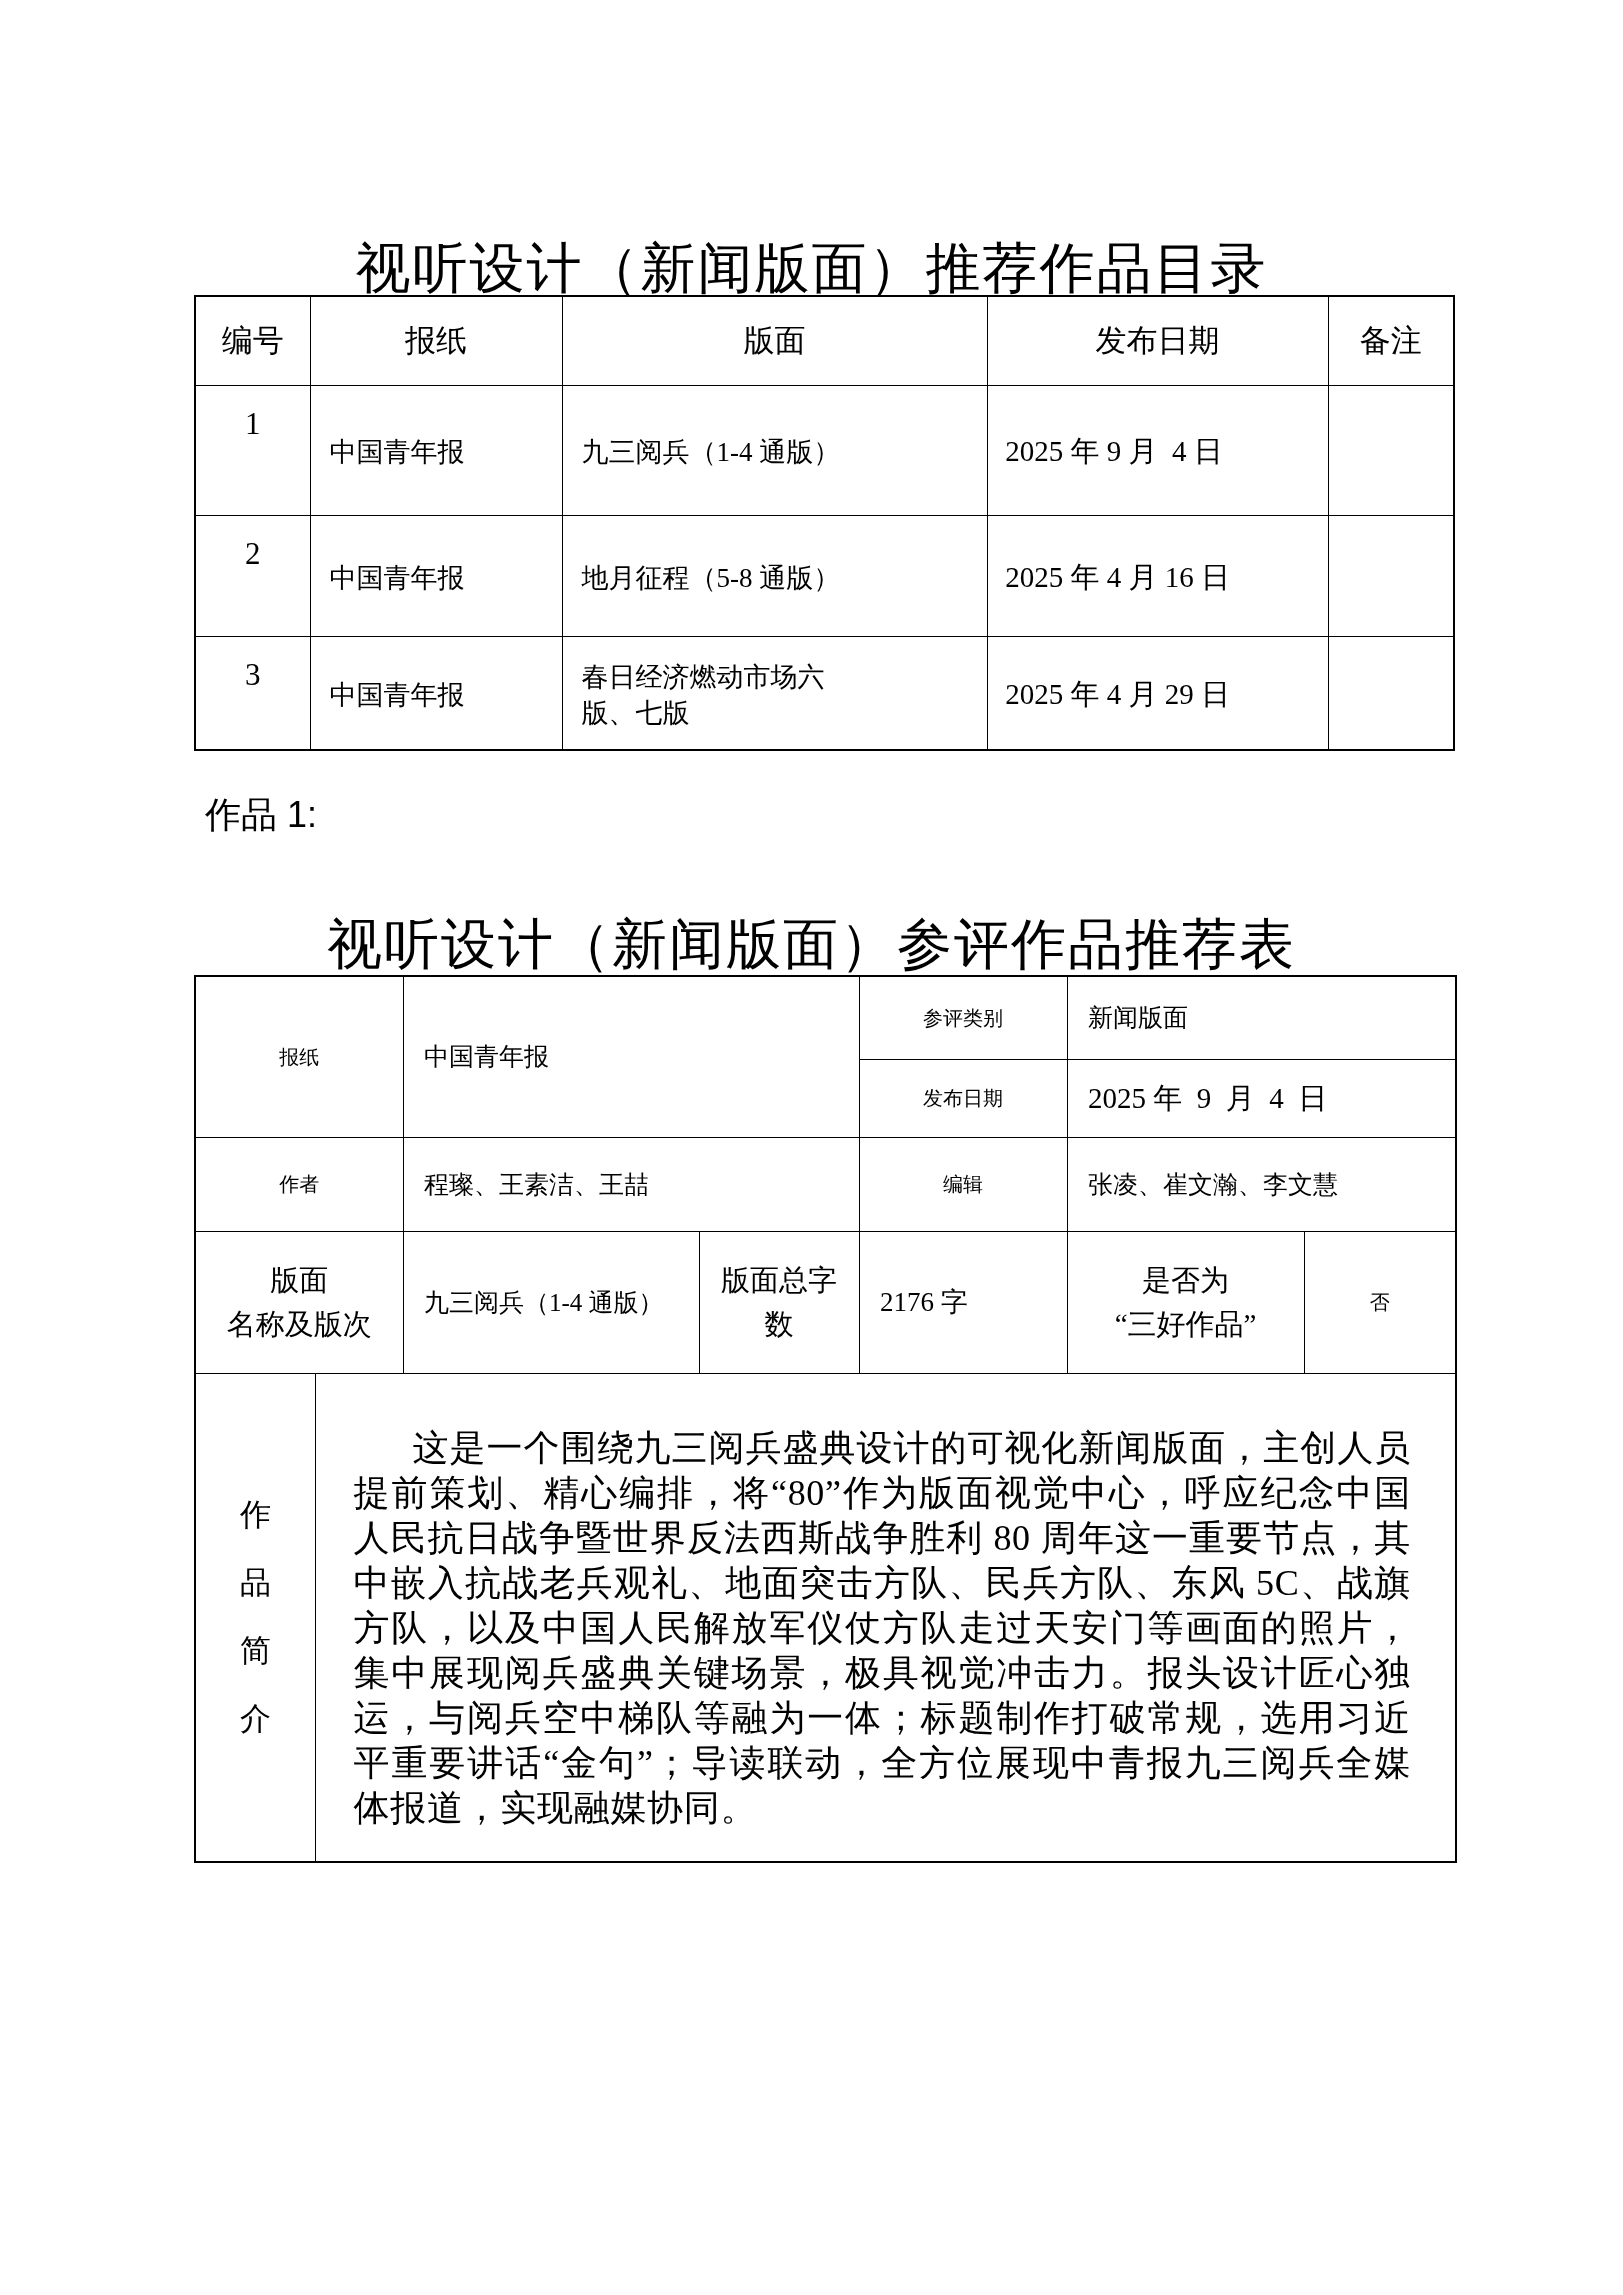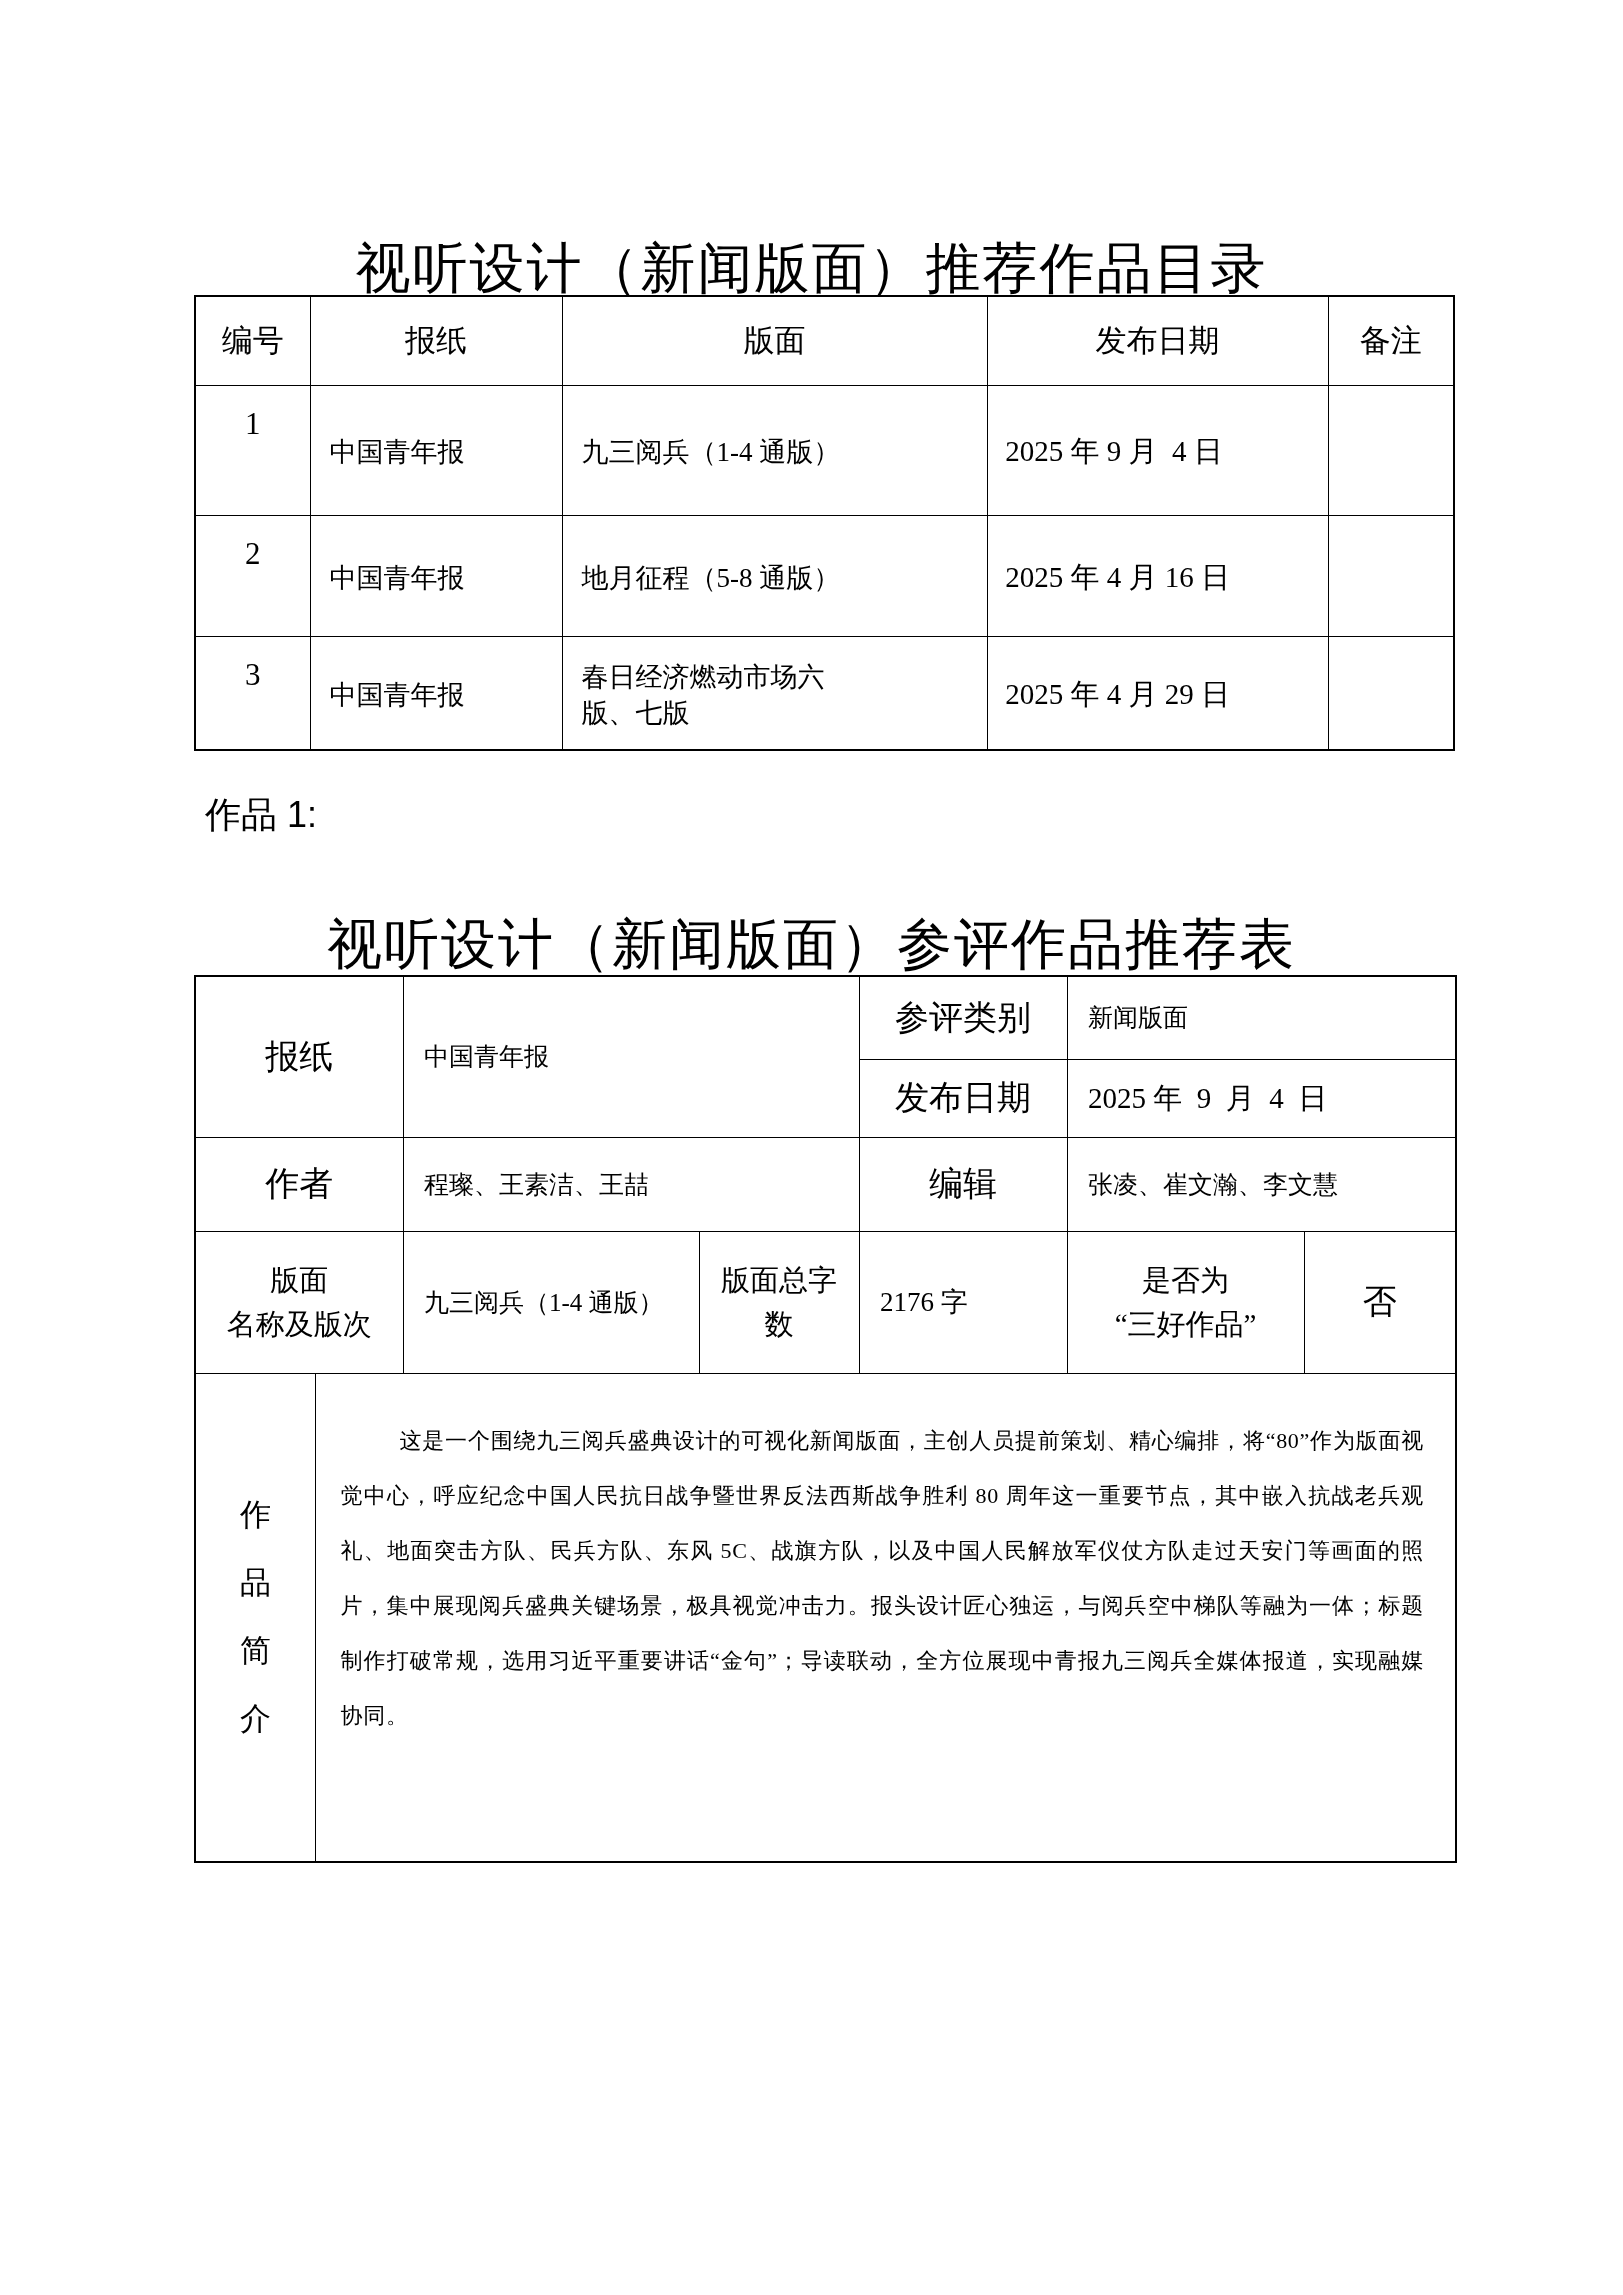--- a/index.html
+++ b/index.html
@@ -30,34 +30,34 @@
   .tbl1{left:194px;top:295px;width:1260px;}
   .tbl2{left:194px;top:975px;width:1260px;border-bottom-width:3.4px;}
   
   .tbl1 th{font-size:31px;vertical-align:middle;}
   .tbl1 td.no{font-size:31px;text-align:center;vertical-align:top;padding-top:20.5px;}
   .tbl1 td.val{font-size:27px;text-align:left;vertical-align:middle;padding:4.1px 12.3px 0 19px;}
   .tbl1 td.date{font-size:29px;white-space:pre;vertical-align:middle;padding:4.1px 4.1px 0 17.7px;}
   .tbl1 td.note{background:#fff;}
   .prewrap{white-space:pre-line;}
   
-  .tbl2 td.lbl{font-size:34px;text-align:center;vertical-align:middle;line-height:44px;}
+  .tbl2 td.lbl{font-size:20px;text-align:center;vertical-align:middle;line-height:44px;}
   .tbl2 td.val{font-size:25px;text-align:left;vertical-align:middle;padding:0 9.5px 0 20.5px;line-height:35px;}
   .tbl2 td.date{font-size:29px;white-space:pre;}
   .tbl2 td.num{font-size:27px;}
   .intro-cell{padding:0;vertical-align:top;}
   .intro-wrap{display:flex;height:487px;}
   .intro-label{
     width:119px;flex:0 0 119px;border-right:1.4px solid #000;
     display:flex;align-items:center;justify-content:center;
     font-size:31px;line-height:68px;text-align:center;white-space:pre-line;
   }
   .intro-body{flex:1;padding:35px 27px 0 20.5px;}
   .intro-body p{
-    margin:4px;font-size:22px;line-height:55px;text-align:justify;
+    margin:17px;font-size:36px;line-height:45px;text-align:justify;
     text-indent:59px;letter-spacing:0.7px;
   }
 </style>
 </head>
 <body>
 
 <div>
 
   <h1 class="title t1">视听设计（新闻版面）推荐作品目录</h1>
 

